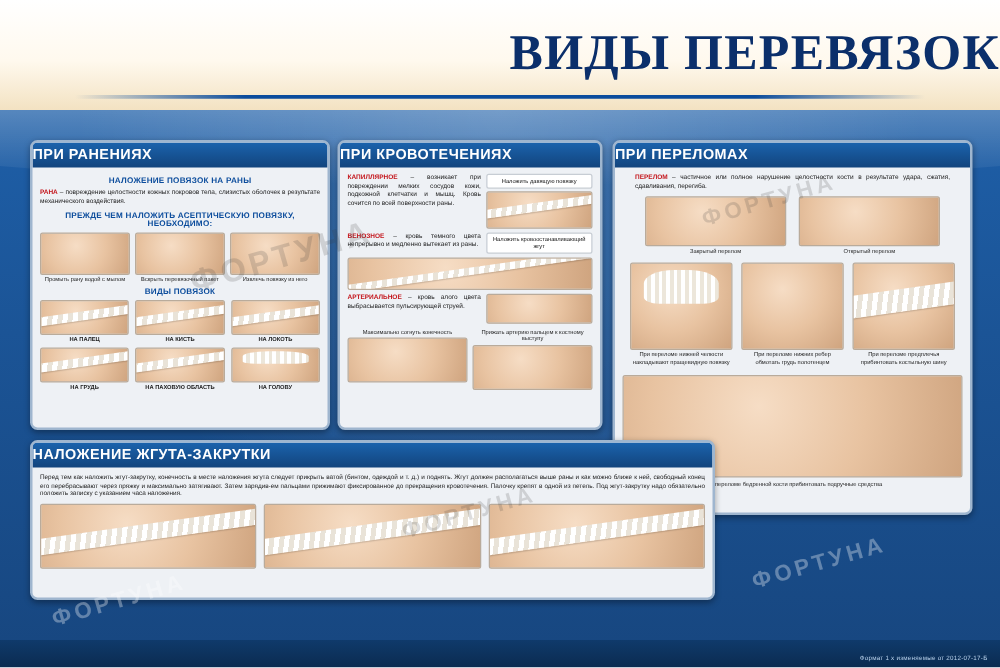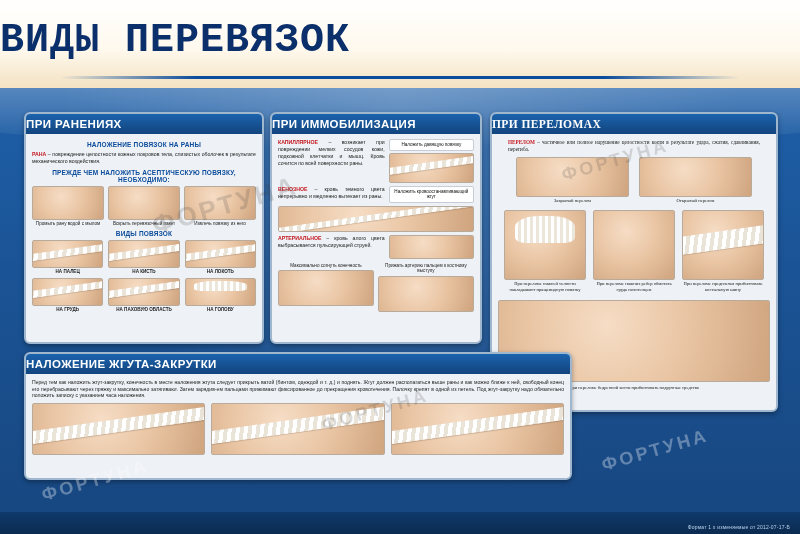--- a/index.html
+++ b/index.html
@@ -16,24 +16,24 @@
     background: linear-gradient(180deg,#ffffff 0%, #fdf4e3 30%, #f7e6c8 48%, #ffffff 52%);
     overflow: hidden;
   }
   
   .title-band {
     position:absolute; left:0; top:0; width:800px; height:88px;
     background: linear-gradient(180deg,#ffffff 0%,#fff9ee 55%,#f3e2c2 100%);
   }
   .main-title {
     position:absolute; left:0; top:18px; width:800px;
-    text-align:left;
+    text-align:right;
     font-size: 40px; font-weight: bold; letter-spacing: 1px;
     color:#0b2f6b;
-    font-family:Liberation Mono, monospace;
+    font-family:Liberation Serif, serif;
   }
   .title-underline {
     position:absolute; left:60px; top:76px; width:680px; height:3px;
     background:linear-gradient(90deg,rgba(11,47,107,0) 0%,#0b4c9c 20%,#0b4c9c 80%,rgba(11,47,107,0) 100%);
   }
   
   .body-bg {
     position:absolute; left:0; top:88px; width:800px; height:446px;
     background: linear-gradient(180deg,#1e5fa8 0%, #1b5496 40%, #17467f 100%);
   }
@@ -66,21 +66,21 @@
   .panel-head {
     background: linear-gradient(180deg,#1b63ad,#12447d);
     color:#fff; text-align:left;
     font-weight:bold; letter-spacing:.4px;
     padding:4px 0 4px;
   }
   .panel-body { padding:5px 6px; }
 
   #p-wounds { left:24px; top:112px; width:240px; height:232px; }
   #p-bleed  { left:270px; top:112px; width:212px; height:232px; }
-  #p-fract  { left:490px; top:112px; width:288px; height:300px;font-family:Liberation Serif, serif; }
+  #p-fract  { left:490px; top:112px; width:288px; height:300px; }
   #p-tourn  { left:24px; top:352px; width:548px; height:128px; }
   .panel-head.md { font-size:11.5px; }
 
   .tx { font-size:5.2px; line-height:1.35; color:#1b1b1b; }
   .red { color:#c4161c; font-weight:bold; }
   .just { text-align:justify; }
 
   .sub-title {
     text-align:center; font-weight:bold; color:#0b4c9c;
     font-size:6.5px; letter-spacing:.2px; margin:2px 0 3px;
@@ -227,21 +227,21 @@
         <div class="fig">
           <div class="ph skin head" style="height:28px"></div>
           <div class="cap b">НА ГОЛОВУ</div>
         </div>
       </div>
 
     </div>
   </div>
 
   <div class="panel" id="p-bleed">
-    <div class="panel-head md">ПРИ ИММОБИЛИЗАЦИЯ</div>
+    <div class="panel-head md">ПРИ КРОВОТЕЧЕНИЯХ</div>
     <div class="panel-body">
 
       <div class="bleed-row">
         <div class="bleed-txt tx just">
           <span class="red">КАПИЛЛЯРНОЕ</span>
           <span>– возникает при повреждении мелких сосудов кожи, подкожной клетчатки и мышц. Кровь сочится по всей поверхности раны.</span>
         </div>
         <div class="bleed-img">
           <div class="arrow-note">Наложить давящую повязку</div>
           <div class="ph skin band" style="height:30px;margin-top:2px"></div>

